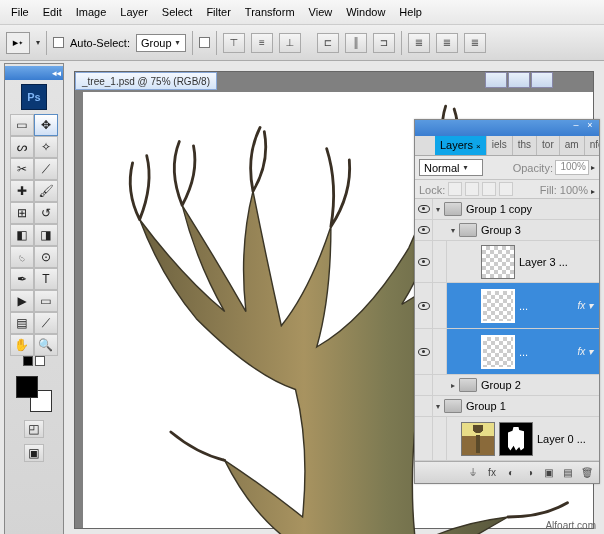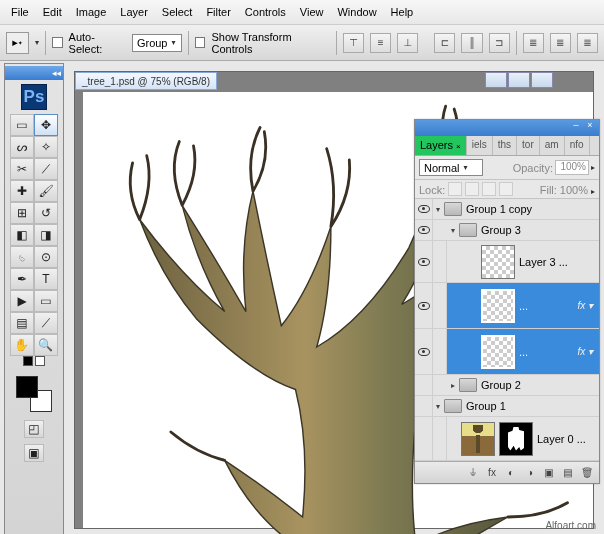--- a/index.html
+++ b/index.html
@@ -14,21 +14,21 @@
 .sep { width: 1px; height: 24px; background: #aaa; }
 .chk { width: 11px; height: 11px; border: 1px solid #777; background: #fff; }
 .sel { height: 18px; border: 1px solid #888; background: #fff; display: flex; align-items: center; padding: 0 4px; gap: 4px; min-width: 50px; }
 .ico { width: 22px; height: 20px; border: 1px solid #aaa; background: linear-gradient(#f5f5f5,#ddd); display: flex; align-items: center; justify-content: center; font-size: 10px; color: #444; }
 
 .main { position: relative; height: 478px; display: flex; }
 
 .tools { width: 60px; background: linear-gradient(#e4e4e4,#d4d4d4); border: 1px solid #888; margin: 2px 0 0 4px; display: flex; flex-direction: column; align-items: center; padding-top: 2px; }
 .tools-head { width: 100%; height: 14px; background: linear-gradient(#6ea8e8,#3a7dd0); display: flex; align-items: center; justify-content: flex-end; padding-right: 2px; }
 .tools-head span { font-size: 9px; color: #fff; }
-.ps-logo { width: 26px; height: 26px; background: #0a3874; color: #7db4f6; display: flex; align-items: center; justify-content: center; font-weight: bold; font-size: 17px; margin: 4px 0; border: 1px solid #052149; }
+.ps-logo { width: 26px; height: 26px; background: #0a3874; color: #7db4f6; display: flex; align-items: center; justify-content: center; font-weight: bold; font-size: 11px; margin: 4px 0; border: 1px solid #052149; }
 .toolgrid { display: flex; flex-wrap: wrap; width: 48px; }
 .tool { width: 24px; height: 22px; border: 1px solid #bbb; background: linear-gradient(#f0f0f0,#d8d8d8); display: flex; align-items: center; justify-content: center; font-size: 12px; color: #222; position: relative; }
 .tool.active { background: linear-gradient(#fff,#d0e0f5); border-color: #5a8dc5; }
 .swatches { width: 36px; height: 36px; position: relative; margin: 6px 0; }
 .sw-bg { position: absolute; right: 0; bottom: 0; width: 22px; height: 22px; background: #fff; border: 1px solid #333; }
 .sw-fg { position: absolute; left: 0; top: 0; width: 22px; height: 22px; background: #000; border: 1px solid #333; }
 .mini-sw { display: flex; gap: 2px; margin-bottom: 4px; }
 .mini-sw div { width: 10px; height: 10px; border: 1px solid #555; }
 .qmask { display: flex; gap: 2px; margin-top: 2px; }
 .qmask .tool { width: 20px; height: 18px; }
@@ -38,21 +38,21 @@
 .doc-window-chrome { position: absolute; top: 0; right: 40px; height: 18px; display: flex; z-index: 1; }
 .doc-window-chrome div { width: 22px; height: 16px; border: 1px solid #88a; background: linear-gradient(#e8f0fa,#c8d8ee); margin-left: 1px; }
 .canvas-white { position: absolute; top: 20px; left: 8px; right: 0; bottom: 0; background: #fff; }
 .tree-svg { position: absolute; top: 20px; left: 8px; right: 0; bottom: 0; }
 
 .layers { position: absolute; top: 58px; right: 4px; width: 186px; border: 1px solid #888; background: #e4e4e4; z-index: 5; box-shadow: 0 0 2px rgba(0,0,0,.2); }
 .layers-head { height: 16px; background: linear-gradient(#5a9ae0,#3a7dd0); display: flex; justify-content: flex-end; padding-right: 2px; }
 .layers-head span { width: 14px; text-align: center; color: #fff; font-size: 9px; }
 .tabs { height: 20px; display: flex; background: #ddd; border-bottom: 1px solid #aaa; overflow: hidden; }
 .tab { padding: 3px 5px; font-size: 10px; color: #555; border-right: 1px solid #bbb; }
-.tab.active { background: #22c55e; color: #000; }
+.tab.active { background: #0ea5e9; color: #000; margin-left: 20px; }
 .tab .x { margin-left: 3px; font-size: 8px; }
 .layer-opts { display: flex; align-items: center; justify-content: space-between; padding: 3px 4px; border-bottom: 1px solid #c4c4c4; background: #e8e8e8; }
 .layer-opts .sel { min-width: 64px; height: 17px; text-align: right; }
 .layer-opts .field { display: flex; align-items: center; gap: 2px; font-size: 10px; color: #888; }
 .layer-opts .numbox { width: 34px; height: 15px; border: 1px solid #bbb; background: #fff; text-align: right; padding-right: 2px; font-size: 10px; color: #888; }
 .lockrow { display: flex; align-items: flex-end; gap: 3px; padding: 2px 4px; background: #e8e8e8; border-bottom: 1px solid #c4c4c4; font-size: 10px; color: #888; }
 .lockrow .lockico { width: 14px; height: 14px; border: 1px solid #ccc; background: #eee; }
 
 .tree { max-height: 360px; overflow: hidden; background: #e4e4e4; }
 .row { display: flex; align-items: center; border-bottom: 1px solid #cfcfcf; }
@@ -84,39 +84,38 @@
 </head>
 <body>
 
 <div class="menubar">
   <span>File</span>
   <span>Edit</span>
   <span>Image</span>
   <span>Layer</span>
   <span>Select</span>
   <span>Filter</span>
-  <span>Controls</span>
+  <span>Transform</span>
   <span>View</span>
   <span>Window</span>
   <span>Help</span>
 </div>
 
 <div class="optbar">
   <div class="move-icon-box">▸<sub style="font-size:6px">✦</sub></div>
   <span class="tri">▾</span>
   <div class="sep"></div>
   <div class="chk"></div>
   <span>Auto-Select:</span>
   <div class="sel">
     <span>Group</span>
     <span class="tri">▾</span>
   </div>
   <div class="sep"></div>
   <div class="chk"></div>
-  <span>Show Transform Controls</span>
   <div class="sep"></div>
   <div class="ico">⊤</div>
   <div class="ico">≡</div>
   <div class="ico">⊥</div>
   <div style="width:4px"></div>
   <div class="ico">⊏</div>
   <div class="ico">║</div>
   <div class="ico">⊐</div>
   <div class="sep"></div>
   <div class="ico">≣</div>

